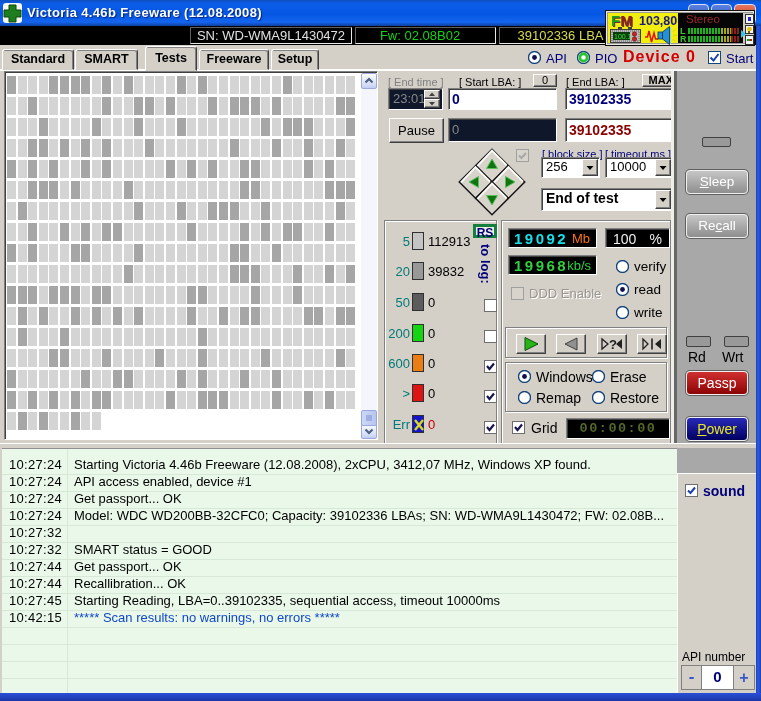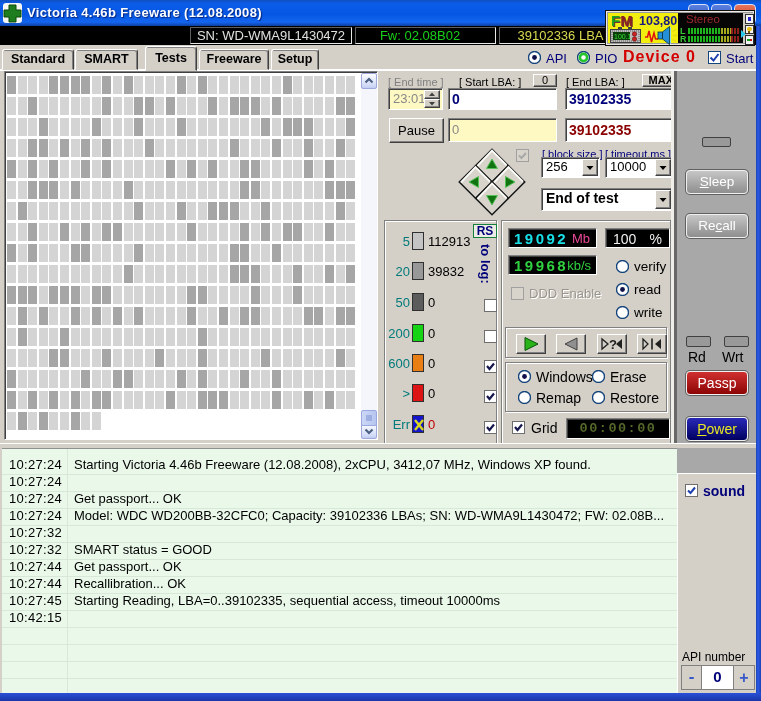--- a/index.html
+++ b/index.html
@@ -1,20 +1,20 @@
 <!DOCTYPE html>
 <html><head><meta charset="utf-8">
 <style>
 *{margin:0;padding:0;box-sizing:border-box;font-family:"Liberation Sans",sans-serif;}
 html,body{width:761px;height:701px;overflow:hidden;background:#d4d0c8;}
 #w{position:relative;width:761px;height:701px;}
 .abs{position:absolute;}
 .rais{border:1px solid;border-color:#fff #404040 #404040 #fff;box-shadow:inset -1px -1px 0 #808080;background:#d4d0c8;}
 .fld{background:#fff;border:1px solid;border-color:#808080 #fff #fff #808080;box-shadow:inset 1px 1px 0 #404040;}
-.dfld{background:#fef9c3;border:1px solid;border-color:#808080 #fff #fff #808080;box-shadow:inset 1px 1px 0 #404040;}
+.dfld{background:#0f172a;border:1px solid;border-color:#808080 #fff #fff #808080;box-shadow:inset 1px 1px 0 #404040;}
 .lcd{background:#000;border:1px solid;border-color:#808080 #fff #fff #808080;box-shadow:inset 1px 1px 0 #404040;}
 .etch{border:1px solid #808080;box-shadow:1px 1px 0 #fff,inset 1px 1px 0 #fff;}
 .cb{width:13px;height:13px;background:#fff;border:1px solid #6e6e6e;}
 .navy{color:#00007a;}
 .g{position:absolute;width:9px;height:18px;background:#d4d4d4;}
 .d{background:#a6a6a6;}
 svg{display:block;}
 </style></head><body>
 <div id="w">
 <div class="abs" style="left:0;top:0;width:761px;height:26px;background:linear-gradient(180deg,#0f50c0 0%,#0b5ce8 14%,#0556e2 55%,#1465ef 85%,#0c3f9f 100%);"></div>
@@ -662,21 +662,21 @@
         <svg width="14" height="15" viewBox="0 0 14 15">
           <path d="M3.5 6.0l3.5 4 3.5-4z" fill="#000"></path>
         </svg>
       </div></div>
 <div class="abs fld" style="left:541px;top:188px;width:132px;height:23px;font-size:14px;font-weight:bold;line-height:19px;padding-left:4px;">End of test<div class="abs rais" style="right:1px;top:1px;width:16px;height:19px;">
         <svg width="14" height="17" viewBox="0 0 14 17">
           <path d="M3.5 7.0l3.5 4 3.5-4z" fill="#000"></path>
         </svg>
       </div></div>
 <div class="abs etch" style="left:384px;top:220px;width:113px;height:224px;"></div>
-<div class="abs" style="left:473px;top:224px;width:24px;height:14px;background:#ecebe5;border:1px solid #15803d;color:#00007a;font-weight:bold;font-size:12px;text-align:center;line-height:12px;">RS</div>
+<div class="abs" style="left:473px;top:224px;width:24px;height:14px;background:#ecebe5;border:3px solid #15803d;color:#00007a;font-weight:bold;font-size:12px;text-align:center;line-height:12px;">RS</div>
 <div class="abs navy" style="left:478px;top:244px;font-size:13px;font-weight:bold;writing-mode:vertical-rl;">to log:</div>
 <div class="abs" style="left:384px;top:234px;width:26px;text-align:right;font-size:13px;color:#007a7a;">5</div>
 <div class="abs" style="left:412px;top:232px;width:12px;height:18px;background:#c4c4c4;border:1px solid #303030;"></div>
 <div class="abs" style="left:428px;top:234px;font-size:13px;color:#000;">112913</div>
 <div class="abs" style="left:384px;top:264px;width:26px;text-align:right;font-size:13px;color:#007a7a;">20</div>
 <div class="abs" style="left:412px;top:262px;width:12px;height:18px;background:#989898;border:1px solid #303030;"></div>
 <div class="abs" style="left:428px;top:264px;font-size:13px;color:#000;">39832</div>
 <div class="abs" style="left:384px;top:295px;width:26px;text-align:right;font-size:13px;color:#007a7a;">50</div>
 <div class="abs" style="left:412px;top:293px;width:12px;height:18px;background:#5c5c5c;border:1px solid #303030;"></div>
 <div class="abs" style="left:428px;top:295px;font-size:13px;color:#000;">0</div>
@@ -708,21 +708,21 @@
       <path d="M3 5l8 10M11 5l-8 10" stroke="#d8d820" stroke-width="2.4"></path>
     </svg>
 <div class="abs cb" style="left:484px;top:421px;">
       <svg width="11" height="11" viewBox="0 0 11 11">
         <path d="M2 5l2.5 3L9 2.5" fill="none" stroke="#16164e" stroke-width="2.2"></path>
       </svg>
     </div>
 <div class="abs etch" style="left:501px;top:220px;width:170px;height:224px;"></div>
 <div class="abs lcd" style="left:508px;top:228px;width:89px;height:20px;">
       <span style="position:absolute;left:5px;top:1px;color:#18e0e8;font-weight:bold;font-size:15px;letter-spacing:2.5px;">19092</span>
-      <span style="position:absolute;right:6px;top:2px;color:#ec4899;font-size:13px;">Mb</span>
+      <span style="position:absolute;right:6px;top:2px;color:#f97316;font-size:13px;">Mb</span>
     </div>
 <div class="abs lcd" style="left:605px;top:228px;width:65px;height:20px;">
       <span style="position:absolute;left:7px;top:2px;color:#f0f0f0;font-size:14px;">100</span>
       <span style="position:absolute;right:7px;top:2px;color:#f0f0f0;font-size:14px;">%</span>
     </div>
 <div class="abs lcd" style="left:508px;top:255px;width:89px;height:20px;">
       <span style="position:absolute;left:5px;top:1px;color:#30d040;font-weight:bold;font-size:15px;letter-spacing:2.5px;">19968</span>
       <span style="position:absolute;right:5px;top:2px;color:#30d040;font-size:13px;">kb/s</span>
     </div>
 <div class="abs" style="left:511px;top:287px;width:13px;height:13px;background:#d8d4cc;border:1px solid #a0a0a0;"></div>
@@ -814,34 +814,36 @@
 <div class="abs" style="left:0;top:144px;width:677px;height:1px;background:#d8e8d8;"></div>
 <div class="abs" style="left:0;top:161px;width:677px;height:1px;background:#d8e8d8;"></div>
 <div class="abs" style="left:0;top:178px;width:677px;height:1px;background:#d8e8d8;"></div>
 <div class="abs" style="left:0;top:195px;width:677px;height:1px;background:#d8e8d8;"></div>
 <div class="abs" style="left:0;top:212px;width:677px;height:1px;background:#d8e8d8;"></div>
 <div class="abs" style="left:0;top:229px;width:677px;height:1px;background:#d8e8d8;"></div>
 <div class="abs" style="left:66px;top:0;width:1px;height:245px;background:#d8e8d8;"></div>
 <div class="abs" style="left:8px;top:8px;font-size:13px;color:#000;letter-spacing:0.3px;">10:27:24</div>
 <div class="abs" style="left:73px;top:8px;font-size:13px;color:#000;white-space:nowrap;">Starting Victoria 4.46b Freeware (12.08.2008), 2xCPU, 3412,07 MHz, Windows XP found.</div>
 <div class="abs" style="left:8px;top:25px;font-size:13px;color:#000;letter-spacing:0.3px;">10:27:24</div>
+<div class="abs" style="left:73px;top:25px;font-size:13px;color:#000;white-space:nowrap;">API access enabled, device #1</div>
 <div class="abs" style="left:8px;top:42px;font-size:13px;color:#000;letter-spacing:0.3px;">10:27:24</div>
 <div class="abs" style="left:73px;top:42px;font-size:13px;color:#000;white-space:nowrap;">Get passport... OK</div>
 <div class="abs" style="left:8px;top:59px;font-size:13px;color:#000;letter-spacing:0.3px;">10:27:24</div>
 <div class="abs" style="left:73px;top:59px;font-size:13px;color:#000;white-space:nowrap;">Model: WDC WD200BB-32CFC0; Capacity: 39102336 LBAs; SN: WD-WMA9L1430472; FW: 02.08B...</div>
 <div class="abs" style="left:8px;top:76px;font-size:13px;color:#000;letter-spacing:0.3px;">10:27:32</div>
 <div class="abs" style="left:8px;top:93px;font-size:13px;color:#000;letter-spacing:0.3px;">10:27:32</div>
 <div class="abs" style="left:73px;top:93px;font-size:13px;color:#000;white-space:nowrap;">SMART status = GOOD</div>
 <div class="abs" style="left:8px;top:110px;font-size:13px;color:#000;letter-spacing:0.3px;">10:27:44</div>
 <div class="abs" style="left:73px;top:110px;font-size:13px;color:#000;white-space:nowrap;">Get passport... OK</div>
 <div class="abs" style="left:8px;top:127px;font-size:13px;color:#000;letter-spacing:0.3px;">10:27:44</div>
 <div class="abs" style="left:73px;top:127px;font-size:13px;color:#000;white-space:nowrap;">Recallibration... OK</div>
 <div class="abs" style="left:8px;top:144px;font-size:13px;color:#000;letter-spacing:0.3px;">10:27:45</div>
 <div class="abs" style="left:73px;top:144px;font-size:13px;color:#000;white-space:nowrap;">Starting Reading, LBA=0..39102335, sequential access, timeout 10000ms</div>
 <div class="abs" style="left:8px;top:161px;font-size:13px;color:#000;letter-spacing:0.3px;">10:42:15</div>
+<div class="abs" style="left:73px;top:161px;font-size:13px;color:#1048c8;white-space:nowrap;">***** Scan results: no warnings, no errors *****</div>
 </div>
 <div class="abs" style="left:677px;top:473px;width:79px;height:220px;background:#d4d0c8;border-top:1px solid #fff;border-left:1px solid #fff;"></div>
 <div class="abs cb" style="left:685px;top:484px;">
       <svg width="11" height="11" viewBox="0 0 11 11">
         <path d="M2 5.5l2.5 2.5L9 2.5" fill="none" stroke="#1b3fae" stroke-width="2"></path>
       </svg>
     </div>
 <div class="abs navy" style="left:703px;top:483px;font-size:14px;font-weight:bold;">sound</div>
 <div class="abs" style="left:682px;top:650px;font-size:12px;color:#000;">API number</div>
 <div class="abs" style="left:681px;top:665px;width:74px;height:25px;background:#fff;border:1px solid #808080;"></div>

